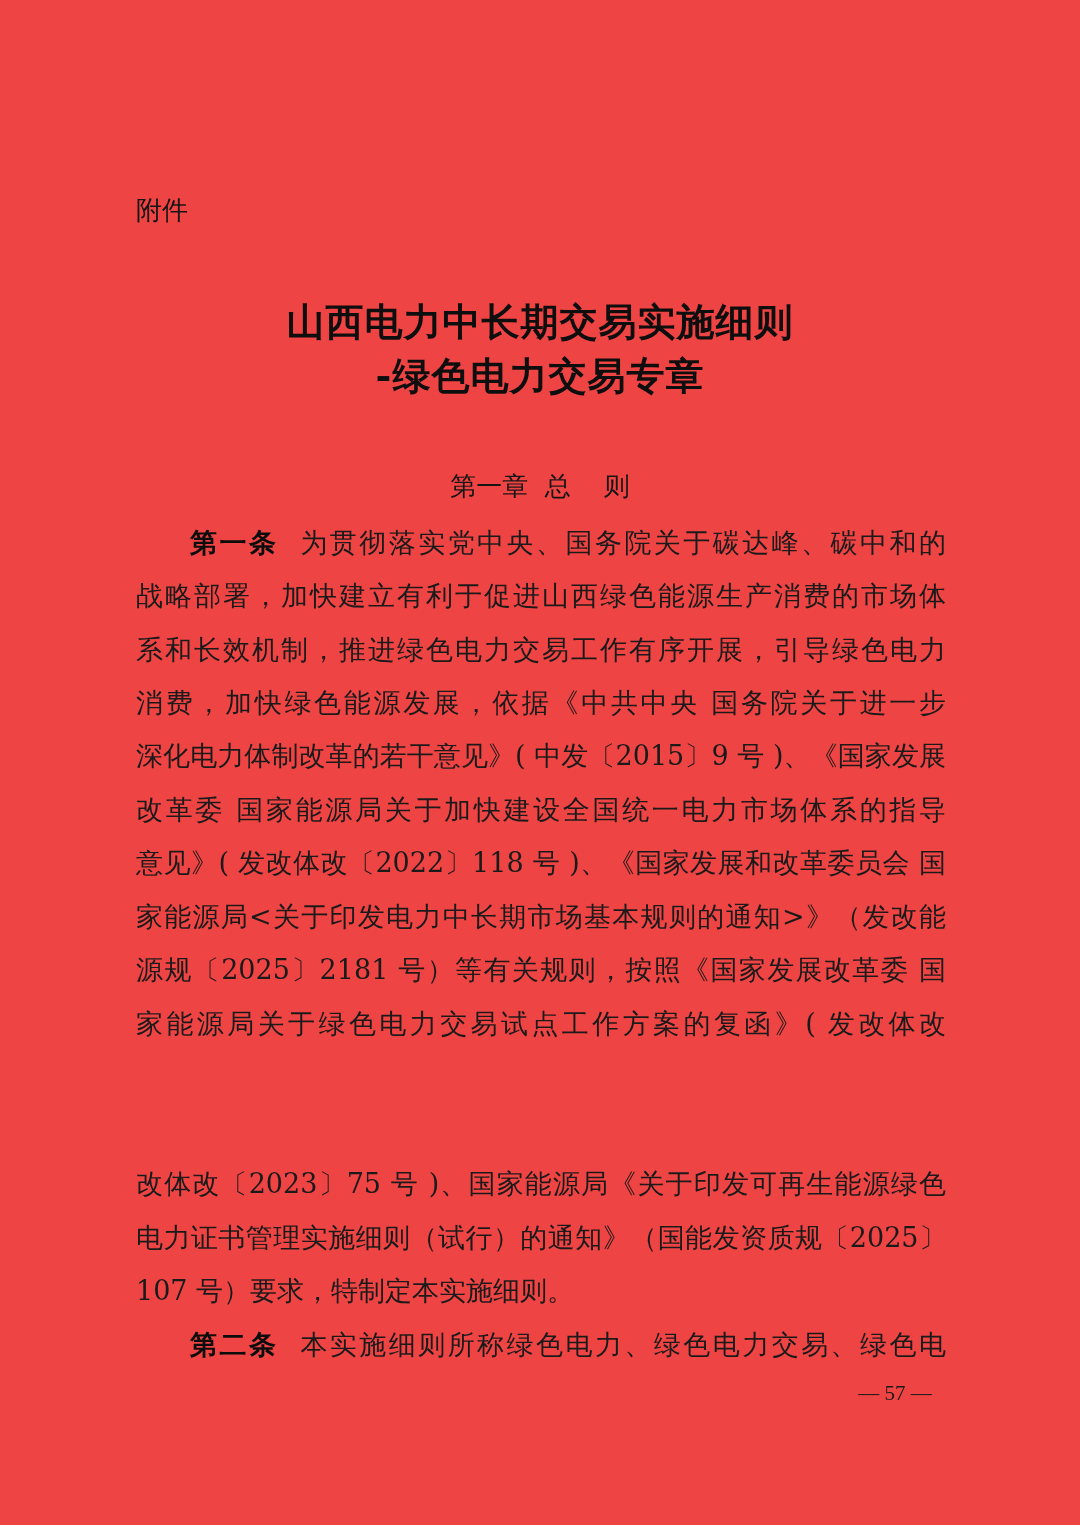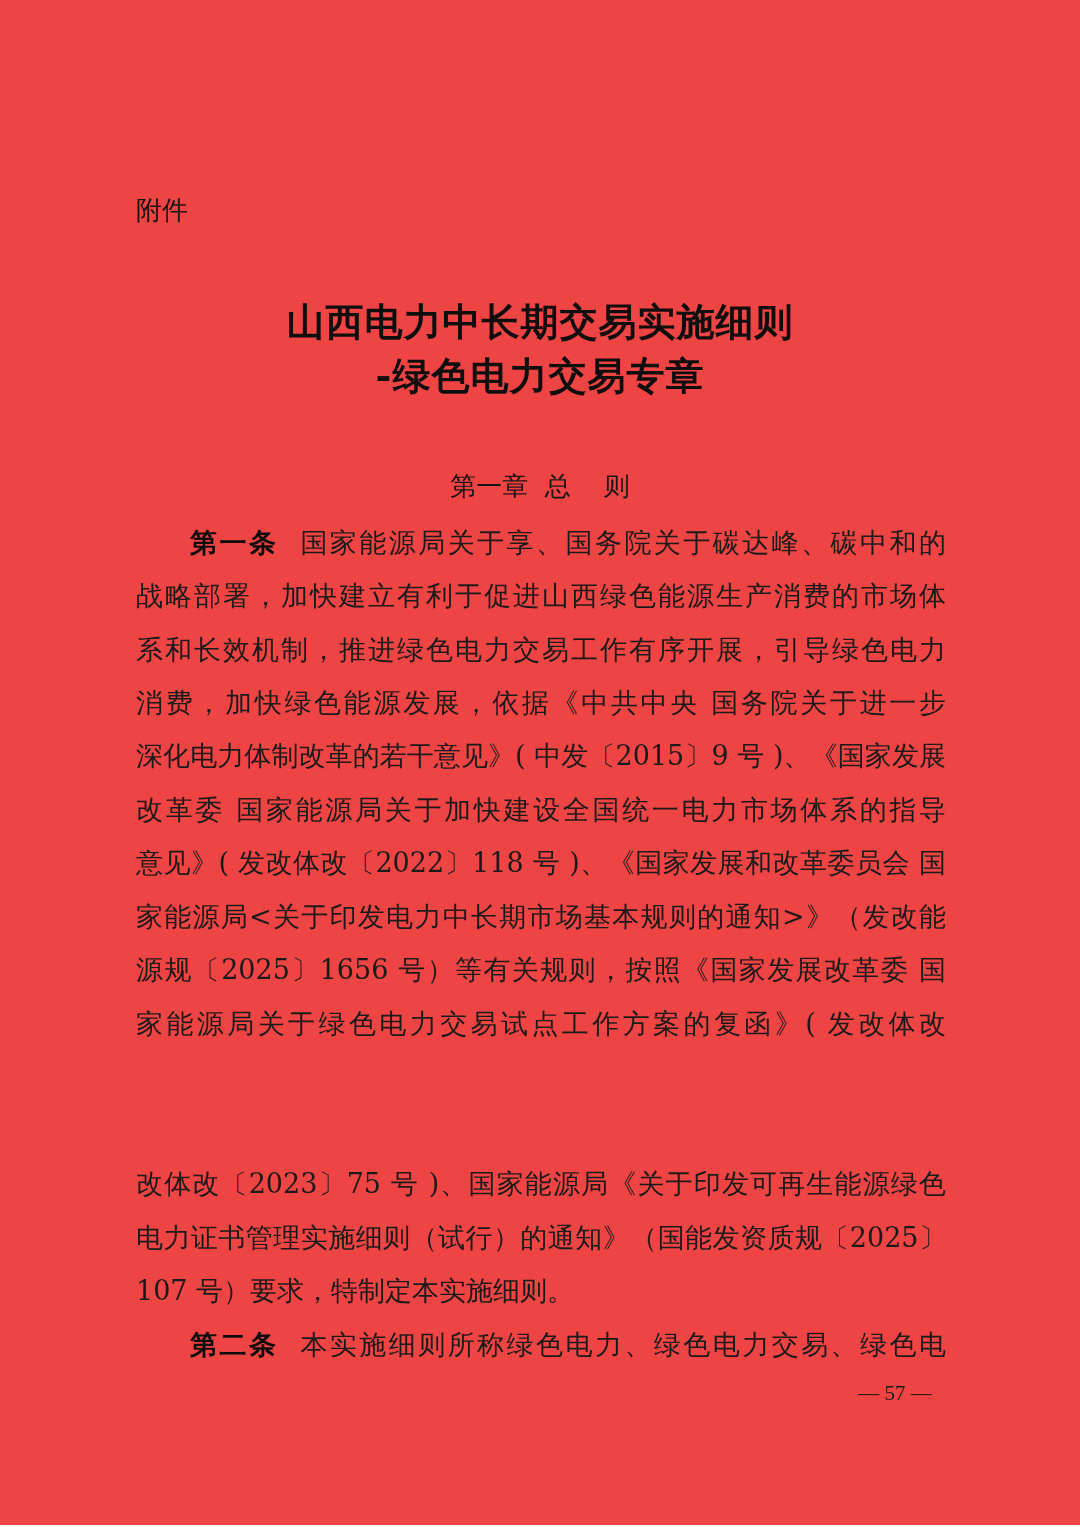--- a/index.html
+++ b/index.html
@@ -101,30 +101,30 @@
 <div class="page">
 
   <div class="attachment-label">附件</div>
 
   <div class="doc-title l1">山西电力中长期交易实施细则</div>
   <div class="doc-title l2">-绿色电力交易专章</div>
 
   <div class="chapter-heading">第一章  总    则</div>
 
   <div class="body-line indent" style="top:523px;">
-    <span class="article-label">第一条</span><span>国家能源局关于享、国务院关于碳达峰、碳中和的</span>
+    <span class="article-label">第一条</span><span>为贯彻落实党中央、国务院关于碳达峰、碳中和的</span>
   </div>
   <div class="body-line" style="top:630px;">系和长效机制，推进绿色电力交易工作有序开展，引导绿色电力</div>
   <div class="body-line" style="top:576px;">战略部署，加快建立有利于促进山西绿色能源生产消费的市场体</div>
   <div class="body-line" style="top:683px;">消费，加快绿色能源发展，依据《中共中央 国务院关于进一步</div>
   <div class="body-line" style="top:736px;">深化电力体制改革的若干意见》( 中发〔2015〕9 号 )、《国家发展</div>
   <div class="body-line" style="top:790px;">改革委 国家能源局关于加快建设全国统一电力市场体系的指导</div>
   <div class="body-line" style="top:843px;">意见》( 发改体改〔2022〕118 号 )、《国家发展和改革委员会 国</div>
   <div class="body-line" style="top:897px;">家能源局&lt;关于印发电力中长期市场基本规则的通知&gt;》（发改能</div>
-  <div class="body-line" style="top:950px;">源规〔2025〕1656 号）等有关规则，按照《国家发展改革委 国</div>
+  <div class="body-line" style="top:950px;">源规〔2025〕2181 号）等有关规则，按照《国家发展改革委 国</div>
   <div class="body-line" style="top:1004px;">家能源局关于绿色电力交易试点工作方案的复函》( 发改体改</div>
   <div class="body-line" style="top:1164px;">改体改〔2023〕75 号 )、国家能源局《关于印发可再生能源绿色</div>
   <div class="body-line" style="top:1218px;">电力证书管理实施细则（试行）的通知》（国能发资质规〔2025〕</div>
   <div class="body-line last" style="top:1271px;">107 号）要求，特制定本实施细则。</div>
 
   <div class="body-line indent" style="top:1325px;">
     <span class="article-label">第二条</span><span>本实施细则所称绿色电力、绿色电力交易、绿色电</span>
   </div>
 
   <div class="page-number">— 57 —</div>

